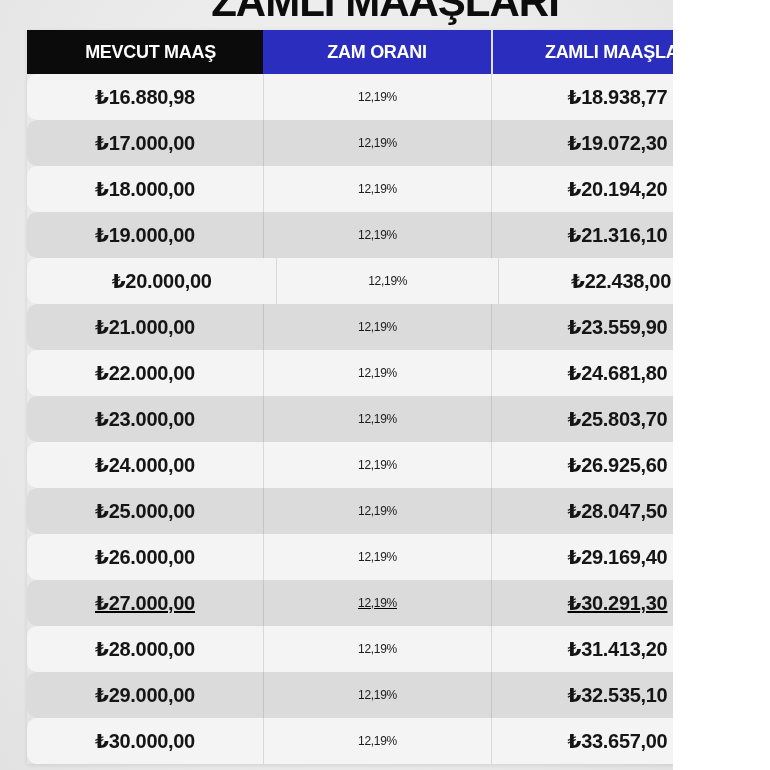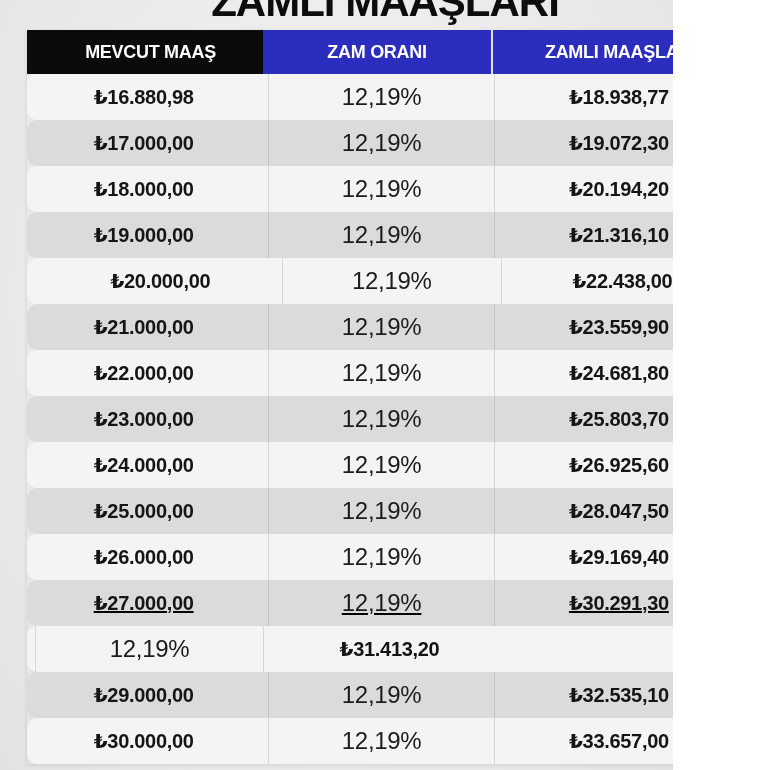--- a/index.html
+++ b/index.html
@@ -46,21 +46,21 @@
   .th.c2 { width: 252px; border-left: 2px solid rgba(255,255,255,0.85); }
   .tbody { width: 716px; }
   .trow { display: flex; height: 46px; border-radius: 10px; }
   .cell {
     display: flex; align-items: center; justify-content: center;
     box-sizing: border-box;
     color: #151515;
     letter-spacing: -0.3px;
   }
   .cell.c0 { width: 236px; font-weight: 700; font-size: 20px; }
-  .cell.c1 { width: 228px; font-weight: 400; font-size: 24px; color: #1c1c1c; margin-left: 8px; }
+  .cell.c1 { width: 228px; font-weight: 400; font-size: 12px; color: #1c1c1c; }
   .cell.c2 { width: 252px; font-weight: 700; font-size: 20px; }
   .cell.c1, .cell.c2 { border-left: 1px solid rgba(120,120,120,0.22); }
 </style>
 </head>
 <body>
 
 <div class="stage">
 
   <div class="page-title">ZAMLI MAAŞLARI</div>
 
@@ -127,20 +127,21 @@
           <div class="cell c0">₺26.000,00</div>
           <div class="cell c1">12,19%</div>
           <div class="cell c2">₺29.169,40</div>
         </div>
         <div class="trow" style="background: rgb(220, 219, 219); text-decoration: underline;">
           <div class="cell c0">₺27.000,00</div>
           <div class="cell c1">12,19%</div>
           <div class="cell c2">₺30.291,30</div>
         </div>
         <div class="trow" style="background: rgb(245, 244, 244);">
+          <div class="cell c0">₺28.000,00</div>
           <div class="cell c1">12,19%</div>
           <div class="cell c2">₺31.413,20</div>
         </div>
         <div class="trow" style="background: rgb(220, 219, 219);">
           <div class="cell c0">₺29.000,00</div>
           <div class="cell c1">12,19%</div>
           <div class="cell c2">₺32.535,10</div>
         </div>
         <div class="trow" style="background: rgb(245, 244, 244);">
           <div class="cell c0">₺30.000,00</div>

